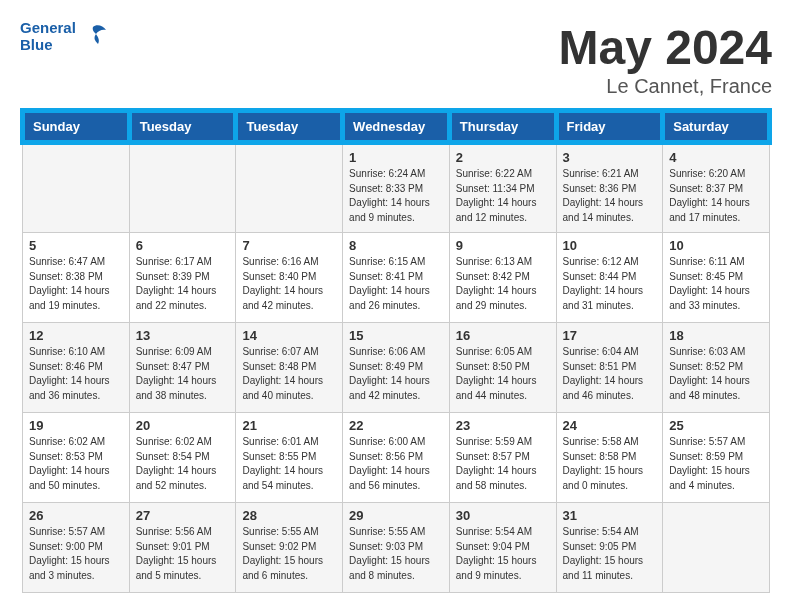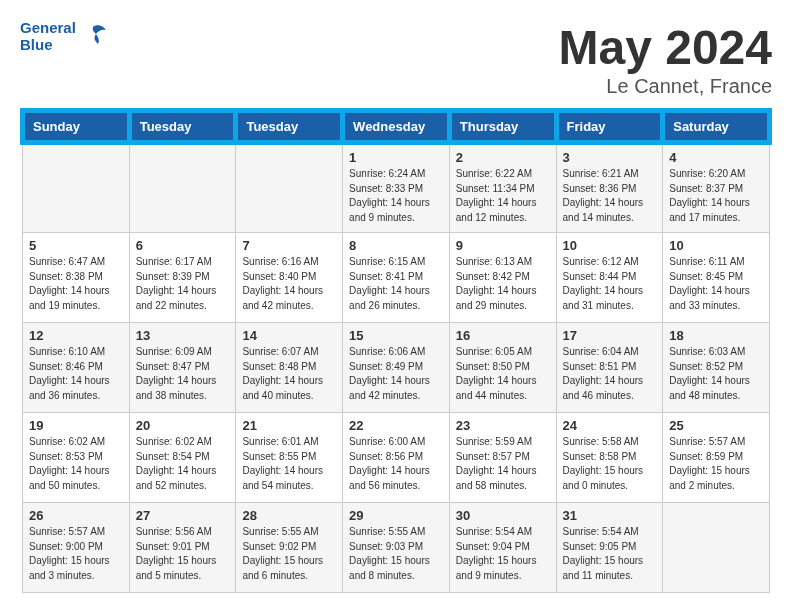--- a/index.html
+++ b/index.html
@@ -321,21 +321,21 @@
             <div>Sunrise: 5:58 AM</div>
             <div>Sunset: 8:58 PM</div>
             <div>Daylight: 15 hours and 0 minutes.</div>
           </div>
         </td>
         <td>
           <span class="date-num">25</span>
           <div class="cell-info">
             <div>Sunrise: 5:57 AM</div>
             <div>Sunset: 8:59 PM</div>
-            <div>Daylight: 15 hours and 2 minutes.</div>
+            <div>Daylight: 15 hours and 4 minutes.</div>
           </div>
         </td>
       </tr>
       <tr>
         <td>
           <span class="date-num">26</span>
           <div class="cell-info">
             <div>Sunrise: 5:57 AM</div>
             <div>Sunset: 9:00 PM</div>
             <div>Daylight: 15 hours and 3 minutes.</div>

